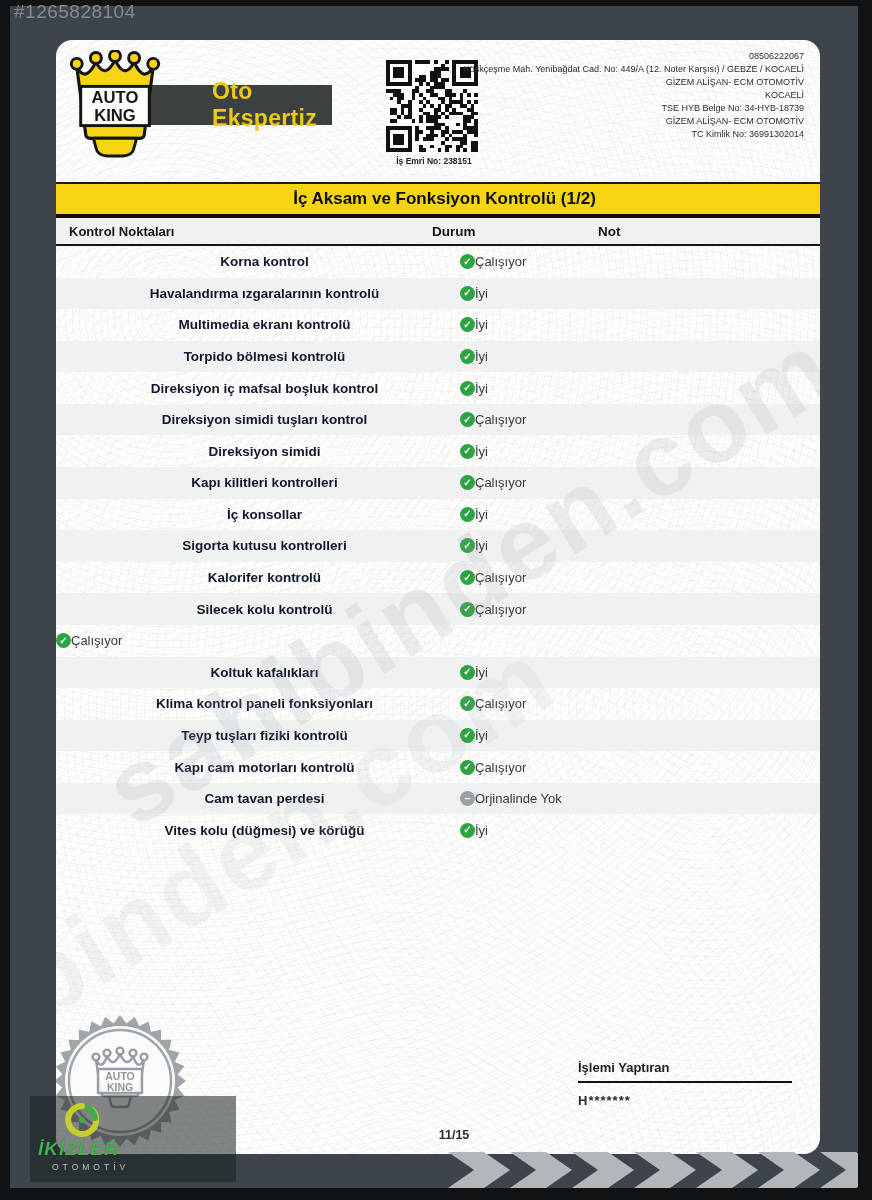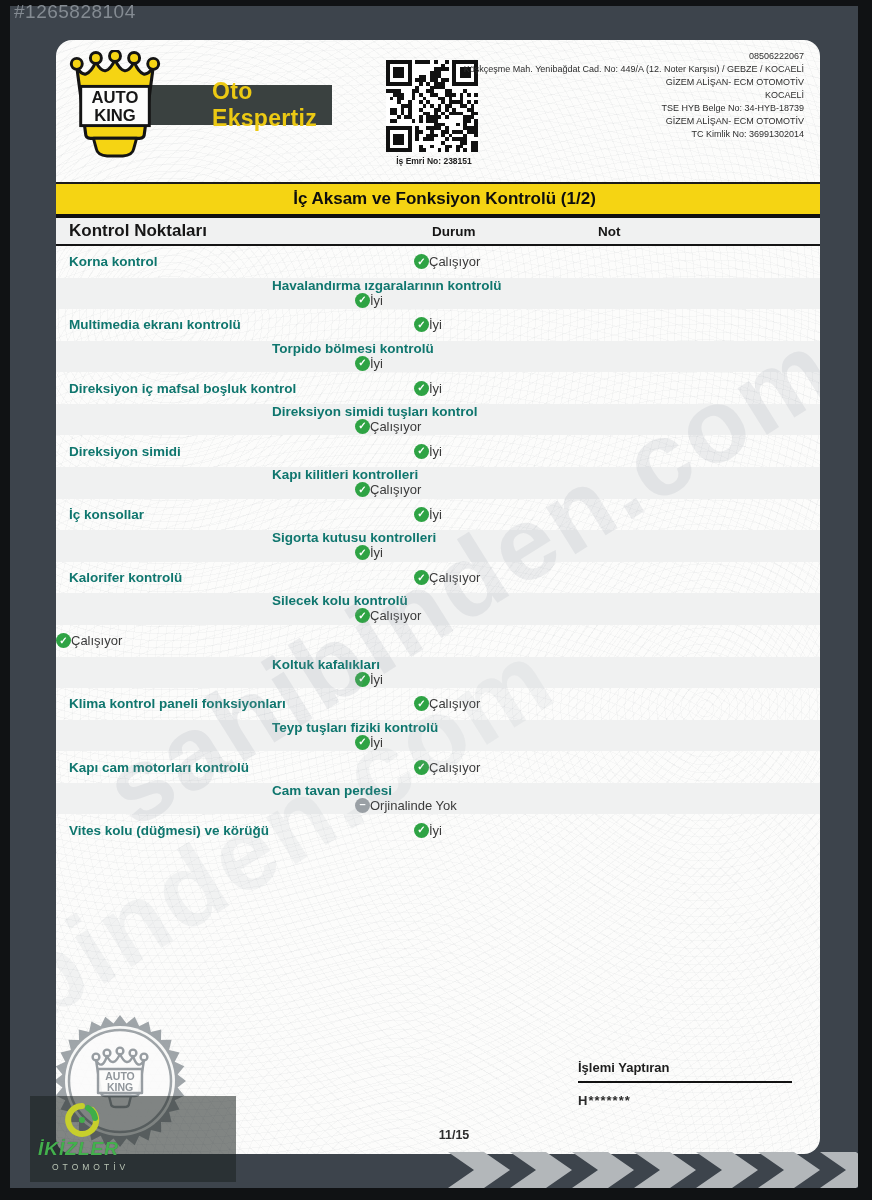--- a/index.html
+++ b/index.html
@@ -63,27 +63,27 @@
     display:flex; align-items:center; padding-left:13px; z-index:2;justify-content:center;
   }
   .section-title { font-size:17px; font-weight:bold; color:#0e0e0e; }
 
   
   .thead {
     position:absolute; left:0; top:178px; width:100%; height:28px;
     background:#f0f1f1; border-bottom:2px solid #141414;
     display:flex; align-items:center; z-index:2;
   }
-  .thead .h-label { width:376px; padding-left:13px; font-size:17px; font-weight:bold; color:#161616; }
+  .thead .h-label { width:376px; padding-left:13px; font-size:13px; font-weight:bold; color:#161616; }
   .thead .h-status { width:166px; font-size:13.5px; font-weight:bold; color:#161616; }
   .thead .h-note { flex:1; font-size:13.5px; font-weight:bold; color:#161616; }
   .tbody { position:absolute; left:0; top:206px; width:100%; z-index:2; }
   .trow { display:flex; align-items:center; height:31.58px; background:transparent; }
-  .trow--alt { background:#f0f1f1;flex-direction:column; }
-  .cell-label { width:358px; padding-left:13px; font-size:13.5px; font-weight:bold; color:#0f766e; }
+  .trow--alt { background:#f0f1f1; }
+  .cell-label { width:404px; padding-left:13px; font-size:13.5px; font-weight:bold; color:#0f172a;text-align:center; }
   .cell-status { width:166px; display:flex; align-items:center; }
   .cell-note { flex:1; font-size:13px; color:#333; }
   .sicon {
     width:15px; height:15px; border-radius:50%; flex:0 0 15px;
     display:inline-flex; align-items:center; justify-content:center;
     color:#fff; line-height:1;
   }
   .sicon--check { background:#2ea344; }
   .sicon--check::after { content:"✓"; font-size:10px; font-weight:bold; }
   .sicon--dash { background:#9aa0a5; }

